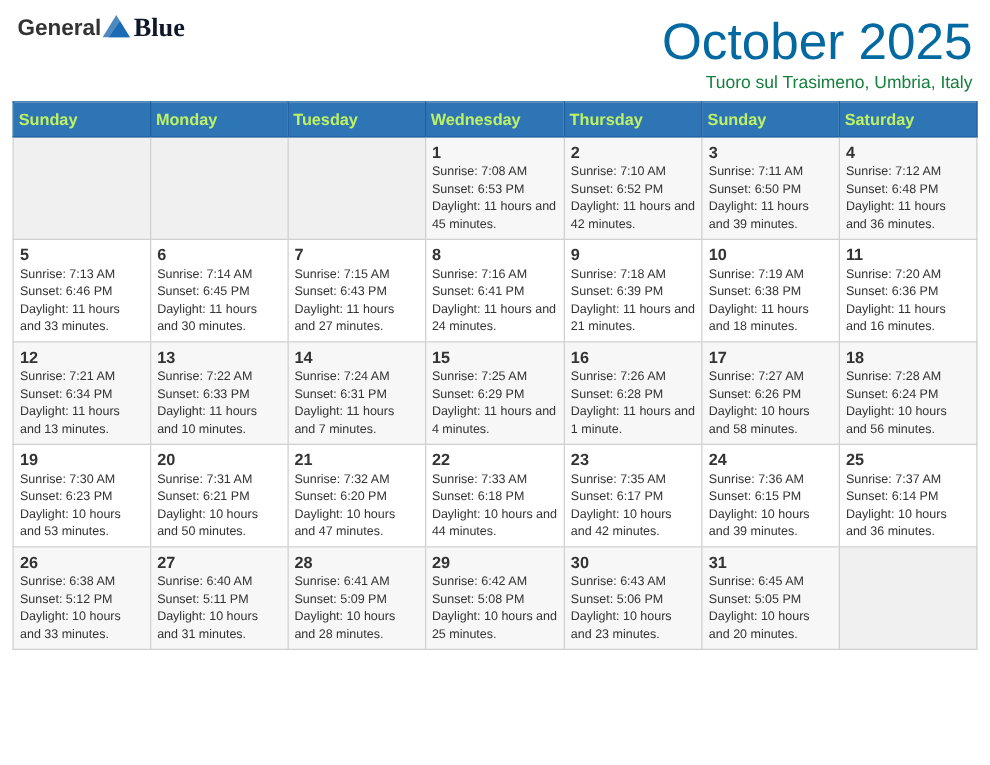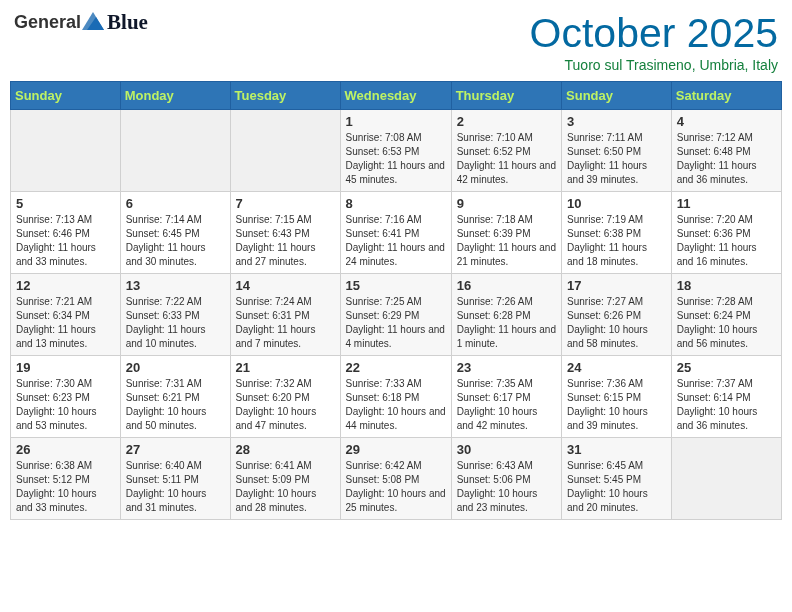--- a/index.html
+++ b/index.html
@@ -367,20 +367,20 @@
         <div class="day-info">
           <span>Sunrise: 6:43 AM</span><br>
           <span>Sunset: 5:06 PM</span><br>
           <span>Daylight: 10 hours and 23 minutes.</span>
         </div>
       </td>
         <td>
         <span class="day-number">31</span>
         <div class="day-info">
           <span>Sunrise: 6:45 AM</span><br>
-          <span>Sunset: 5:45 PM</span><br>
+          <span>Sunset: 5:05 PM</span><br>
           <span>Daylight: 10 hours and 20 minutes.</span>
         </div>
       </td>
         <td class="empty-cell"></td>
       </tr>
     </tbody>
 </table>
 
 </body></html>

